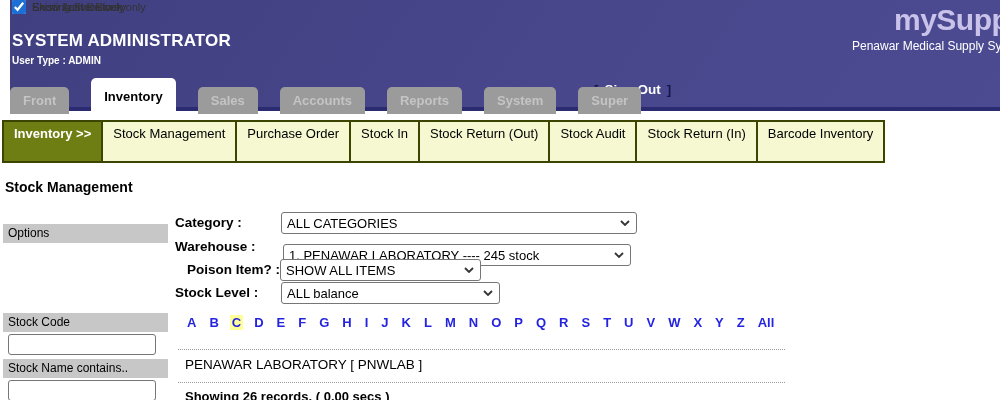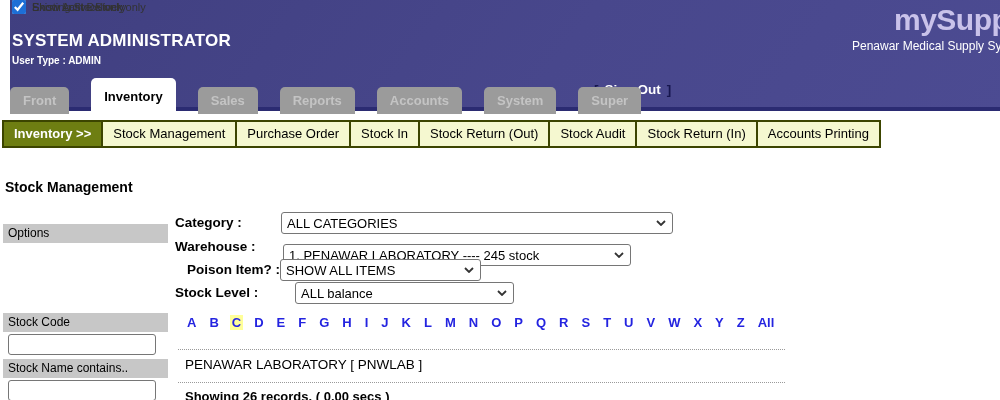--- a/index.html
+++ b/index.html
@@ -20,21 +20,21 @@
          padding:0 13px; display:flex; align-items:center; border-radius:5px 5px 0 0;
          cursor:pointer; white-space:nowrap; }
   .tab.active { background:#fff; color:#000; height:36px; margin-top:-2px; z-index:3; position:relative; }
 
   .signout { position:absolute; left:584px; top:82px; font-size:13.5px; font-weight:bold; white-space:nowrap; cursor:pointer; }
   .signout .bracket { color:#16164e; }
   .signout .so-label { color:#fff; margin:0 6px; }
 
   
   .subnav { position:absolute; left:2px; top:120px; display:flex; border:2px solid #3c4500; background:#f5f8d0; }
-  .subnav-cell { padding:4px 10px 5px; font-size:13px; color:#000; background:#f5f8d0;
+  .subnav-cell { padding:4px 10px 20px; font-size:13px; color:#000; background:#f5f8d0;
                  border-right:2px solid #3c4500; white-space:nowrap; cursor:pointer; }
   .subnav-cell:last-child { border-right:none; }
   .subnav-cell.active { background:#6e7e12; color:#fff; font-weight:bold; }
 
   
   .page-title { position:absolute; left:5px; top:179px; font-size:14px; font-weight:bold; color:#000; }
 
   
   .bar { position:absolute; left:3px; width:165px; background:#c7c7c7; color:#000;
          font-size:12px; padding:2px 5px; height:19px; }
@@ -46,24 +46,24 @@
                 border-radius:3px; font-size:13px; padding:0 5px; background:#fff; }
   .input-code { top:334px; } .input-name { top:380px; }
 
   
   .f-label { position:absolute; left:175px; font-size:13.5px; font-weight:bold; color:#000; white-space:nowrap; }
   .sel { position:absolute; display:inline-block; }
   .sel select { width:100%; height:22px; font-size:13px; font-family:"Liberation Sans",sans-serif;
                 border:1px solid #767676; border-radius:3px; background:#fff; color:#000;
                 padding:0 22px 0 5px; appearance:none; -webkit-appearance:none; cursor:pointer; }
   .sel .chev { position:absolute; right:7px; top:8px; pointer-events:none; }
-  .lbl-cat { top:215px; } .sel-cat { left:281px; top:212px; width:392px; }
+  .lbl-cat { top:215px; } .sel-cat { left:281px; top:212px; width:356px; }
   .lbl-wh  { top:239px; } .sel-wh  { left:283px; top:244px; width:348px; }
   .lbl-poi { top:262px;margin-left:12px; } .sel-poi { left:280px; top:259px; width:201px; }
-  .lbl-lvl { top:285px; } .sel-lvl { left:295px; top:282px; width:219px; }
+  .lbl-lvl { top:285px; } .sel-lvl { left:281px; top:282px; width:219px; }
 
   
   .alphabet { position:absolute; left:185px; top:315px; display:flex; gap:9px; align-items:center; }
   .letter { font-size:13px; font-weight:bold; color:#2424e0; text-decoration:none; padding:0 2px; cursor:pointer; }
   .letter.active { background:#ffff99; }
 
   
   .dotted { position:absolute; left:178px; width:607px; border-top:1px dotted #9a9a9a; }
   .dot-1 { top:349px; } .dot-2 { top:382px; }
   .wh-title { position:absolute; left:185px; top:357px; font-size:13.5px; font-weight:normal; color:#000; }
@@ -89,25 +89,25 @@
 
         <div class="tab active">
           <span>Inventory</span>
         </div>
 
         <div class="tab">
           <span>Sales</span>
         </div>
 
         <div class="tab">
+          <span>Accounts</span>
+        </div>
+
+        <div class="tab">
           <span>Reports</span>
-        </div>
-
-        <div class="tab">
-          <span>Accounts</span>
         </div>
 
         <div class="tab">
           <span>System</span>
         </div>
 
         <div class="tab">
           <span>Super</span>
         </div>
       </div>
@@ -141,21 +141,21 @@
 
       <div class="subnav-cell">
         <span>Stock Audit</span>
       </div>
 
       <div class="subnav-cell">
         <span>Stock Return (In)</span>
       </div>
 
       <div class="subnav-cell">
-        <span>Accounts Printing</span>
+        <span>Barcode Inventory</span>
       </div>
     </div>
 
   <div class="page-title">Stock Management</div>
 
   <div class="bar bar-options">Options</div>
 
   <div>
 
       <label class="chk-row">

